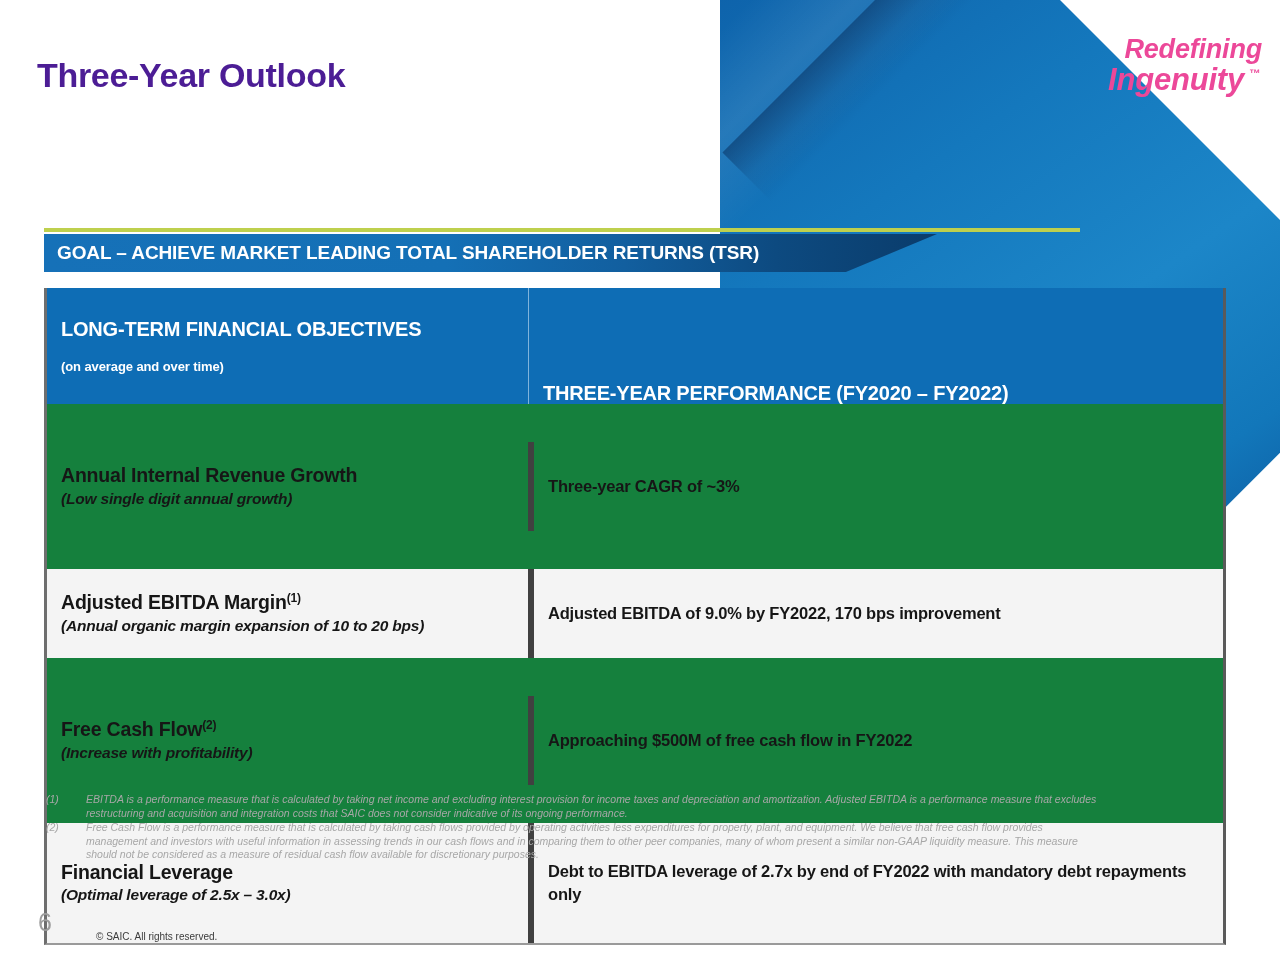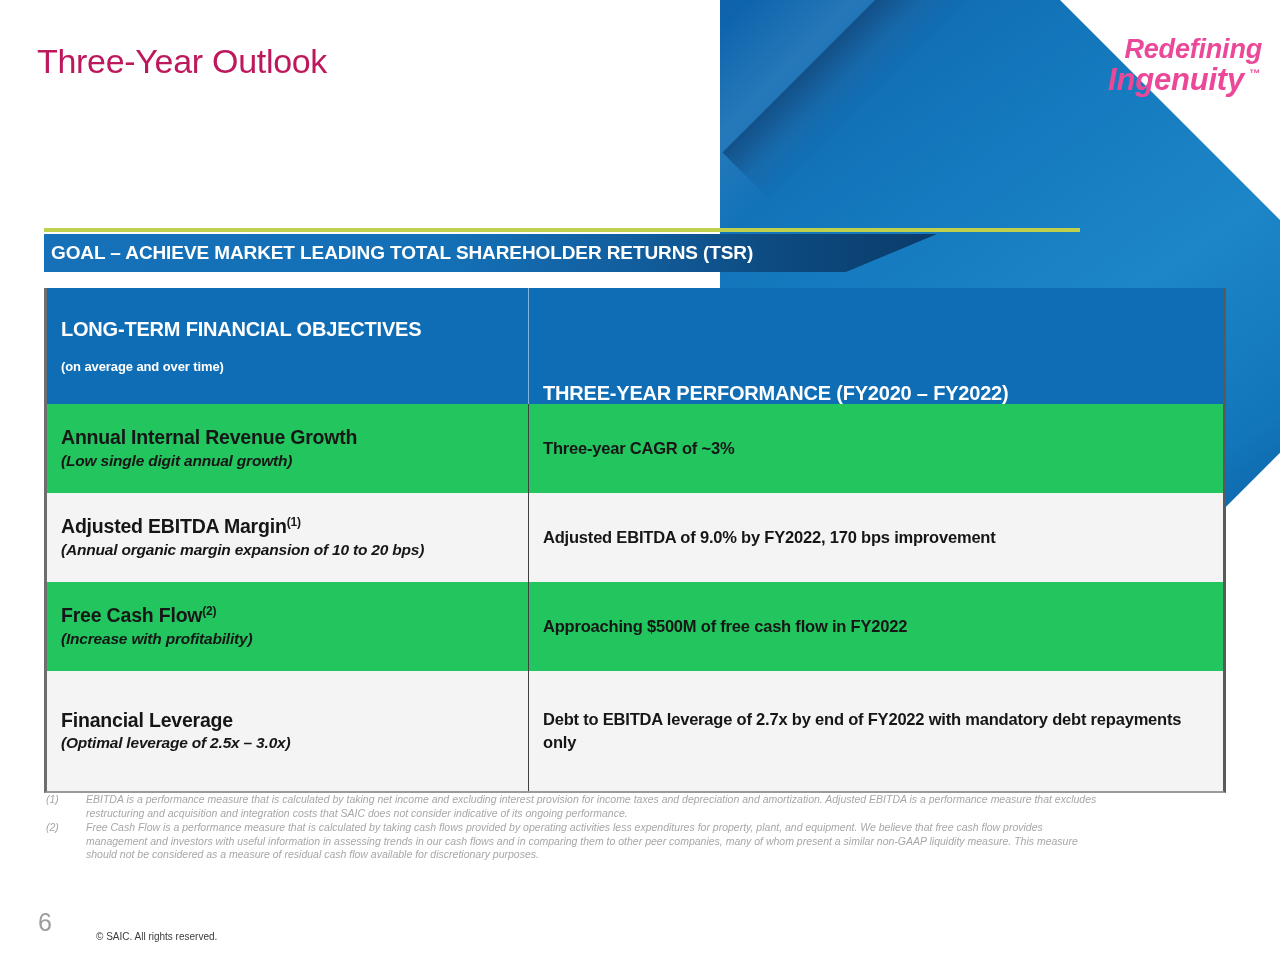--- a/index.html
+++ b/index.html
@@ -105,24 +105,24 @@
     font-style: normal;
     position: absolute;
     right: 2px;
     top: 4px;
   }
 
   
   #slide-title {
     position: absolute;
     left: 37px;
-    top: 42px;
+    top: 56px;
     font-size: 34px;
-    font-weight: normal;
-    color: #be185d;
+    font-weight: bold;
+    color: #4c1d95;
     letter-spacing: -0.3px;
   }
 
   
   #goal-rule {
     position: absolute;
     left: 44px;
     top: 228px;
     width: 1036px;
     height: 4px;
@@ -137,36 +137,36 @@
     background: linear-gradient(90deg, #1671b8 0%, #1470b6 45%, #125f9f 65%, #0d4a80 82%, #0a3c6b 100%);
     -webkit-clip-path: polygon(0 0, 100% 0, 89.8% 100%, 0 100%);
     clip-path: polygon(0 0, 100% 0, 89.8% 100%, 0 100%);
     display: flex;
     align-items: center;
   }
   #goal-bar .goal-text {
     color: #ffffff;
     font-size: 19px;
     font-weight: bold;
-    padding-left: 7px;
+    padding-left: 13px;
     letter-spacing: -0.1px;
     white-space: nowrap;
   }
 
   
   #objectives-table {
     position: absolute;
     left: 44px;
     top: 288px;
     width: 1182px;
     border-left: 3px solid #6e6e6e;
     border-right: 3px solid #5a5a5a;
     border-bottom: 2px solid #9a9a9a;
     box-sizing: border-box;
-    background: #22c55e;
+    background: #15803d;
   }
   .trow {
     display: flex;
     width: 100%;
     box-sizing: border-box;
   }
   .tcell-left {
     width: 481px;
     flex: 0 0 481px;
     box-sizing: border-box;
@@ -175,21 +175,21 @@
     flex-direction: column;
     justify-content: center;
   }
   .tcell-right {
     flex: 1 1 auto;
     box-sizing: border-box;
     padding: 0 14px;
     display: flex;
     flex-direction: column;
     justify-content: center;
-    border-left: 1px solid #404040;
+    border-left: 6px solid #404040;
   }
 
   
   #table-header {
     background: #0e6db5;
     height: 116px;
   }
   #table-header .tcell-right { border-left: 1px solid #7fb4dc; justify-content: flex-end; }
   .hdr-main {
     color: #ffffff;
@@ -200,21 +200,21 @@
   }
   .hdr-sub {
     color: #ffffff;
     font-size: 13px;
     font-weight: bold;
     margin-top: 18px;
     letter-spacing: -0.1px;
   }
 
   
-  .body-row { height: 89px; }
+  .body-row { height: 89px; margin-top: 38px; }
   .body-row.alt { background: #f4f4f4; }
   .body-row.tall { height: 120px; }
 
   .obj-title {
     font-size: 19.5px;
     font-weight: bold;
     color: #161616;
     line-height: 1.1;
     letter-spacing: -0.2px;
   }

